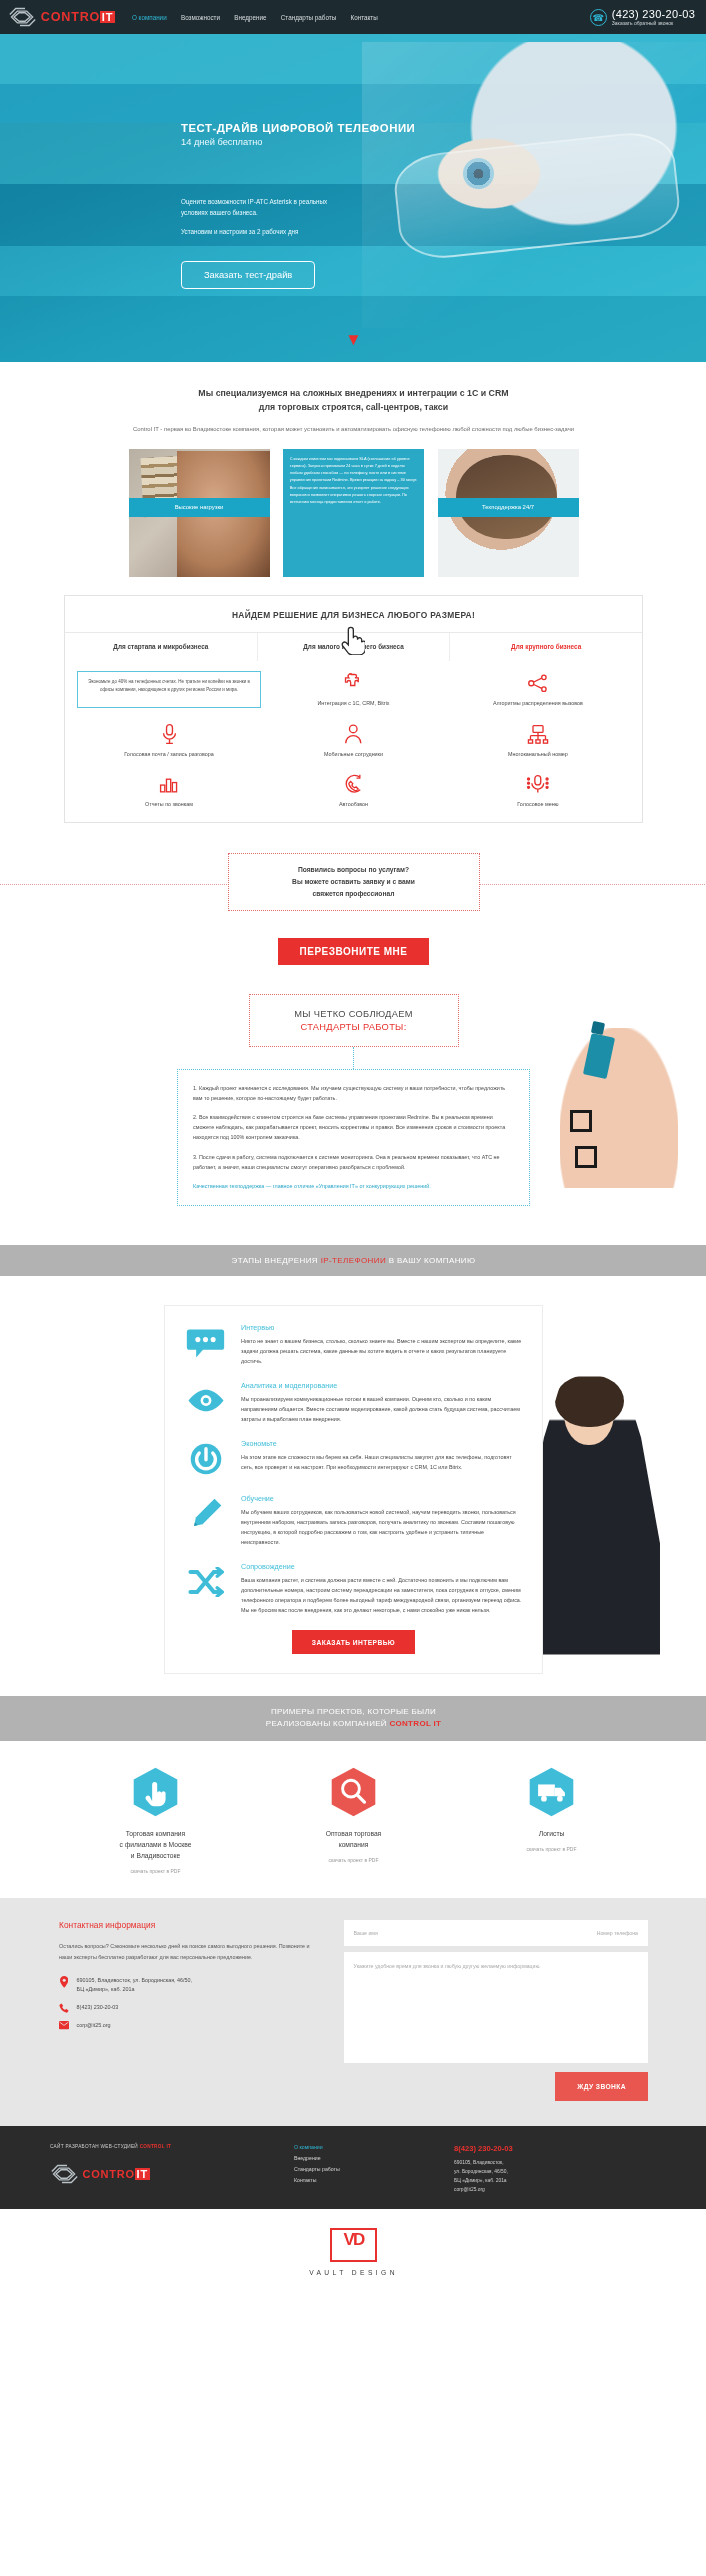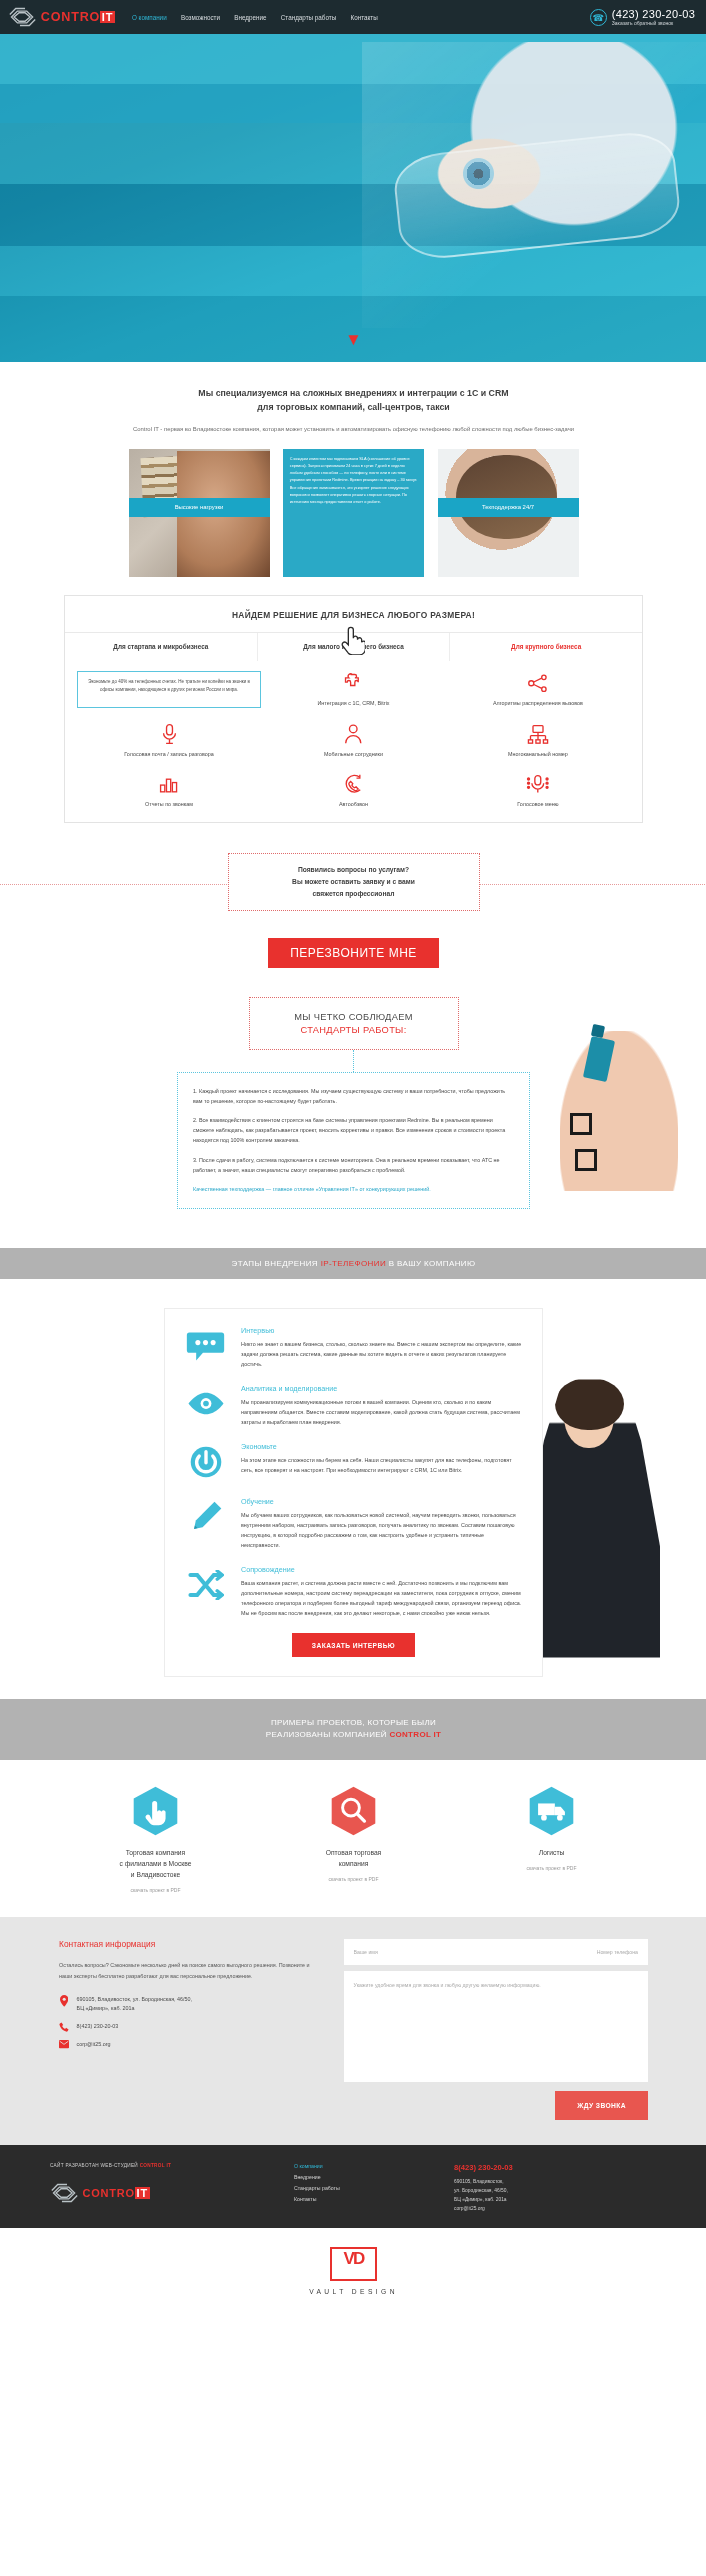--- a/index.html
+++ b/index.html
@@ -134,21 +134,21 @@
   
   .cta-wrap { position: relative; margin-top: 30px; padding: 0 0 5px; }
   .cta-rule { position: absolute; left: 0; right: 0; top: 50%; border-top: 0.8px dotted #e79a9a; }
   .cta-box {
     position: relative; width: 252px; margin: 0 auto; border: 0.8px dotted #e06b6b;
     background: #fff; text-align: center; padding: 10px 8.4px; z-index: 2;
   }
   .cta-box div { font-size: 6.7px; font-weight: bold; color: #3f3f3f; line-height: 1.75; }
   .btn-red {
     display: block; margin: 22px auto 0; background: #e8312e; color: #fff; border: 0;
-    font-size: 12px; font-weight: normal; letter-spacing: 0.5px; padding: 8.4px 22px; cursor: pointer;
+    font-size: 10px; font-weight: bold; letter-spacing: 0.5px; padding: 8.4px 22px; cursor: pointer;
   }
 
   
   .standards { position: relative; margin-top: 29px; padding-bottom: 17px; }
   .std-head { width: 210px; margin: 0 auto; border: 0.8px dotted #e06b6b; text-align: center; padding: 13.5px 8.4px; }
   .std-head .l1 { font-size: 9.3px; color: #4a4a4a; letter-spacing: 0.3px; }
   .std-head .l2 { font-size: 9.3px; color: #e8312e; letter-spacing: 0.3px; margin-top: 3.4px; }
   .std-conn { width: 0; height: 22px; border-left: 0.8px dotted #5bc5de; margin: 0 auto; }
   .std-body { width: 353px; margin: 0 auto; border: 0.8px dotted #5bc5de; padding: 13.5px 15px; background: #fff; }
   .std-body p { font-size: 5.4px; color: #4a4a4a; line-height: 1.85; }
@@ -184,21 +184,21 @@
     content:""; position:absolute; left: 39px; top: 6.7px; width: 50px; height: 62px;
     border-radius: 25px/32px; background: #f1cdb2;
   }
   .girl:after {
     content:""; position:absolute; left: 30px; top: -1.7px; width: 69px; height: 52px;
     border-radius: 34px/27px; background: #3a2a20;
   }
   .btn-red-center { display: block; margin: 3.4px auto 0; background: #e8312e; color: #fff; border: 0; font-size: 6.7px; font-weight: bold; letter-spacing: 0.4px; padding: 8.4px 20px; cursor: pointer; }
 
   
-  .gray-bar2 { background: #b2b2b2; text-align: center; padding: 18px 0; }
+  .gray-bar2 { background: #b2b2b2; text-align: center; padding: 10px 0; }
   .gray-bar2 .l1, .gray-bar2 .l2 { font-size: 8px; color: #ffffff; letter-spacing: 0.3px; line-height: 1.6; }
   .gray-bar2 .brand { color: #e8312e; font-weight: bold; }
 
   .projects { display: flex; justify-content: center; gap: 47px; padding: 25px 0 23.6px; }
   .proj { width: 151px; text-align: center; }
   .hexwrap { display: flex; justify-content: center; margin-bottom: 10px; }
   .proj h5 { font-size: 6.7px; font-weight: normal; color: #3d3d3d; line-height: 1.65; }
   .proj .pdf { font-size: 5px; color: #9a9a9a; margin-top: 6.7px; }
 
   
@@ -275,27 +275,36 @@
   <div class="hero">
     <div class="hero-bands">
       <div class="band b1"></div>
         <div class="band b2"></div>
         <div class="band b3"></div>
       <div class="band b4"></div>
         <div class="band b5"></div>
         <div class="band b6"></div>
     </div>
     <div class="hero-eye"></div>
+    <div class="hero-inner">
+      <div class="hero-title">ТЕСТ-ДРАЙВ  ЦИФРОВОЙ ТЕЛЕФОНИИ</div>
+      <div class="hero-sub">14 дней бесплатно</div>
+      <div class="hero-desc">
+        <p>Оцените возможности IP-ATC Asterisk в реальных  условиях вашего бизнеса.</p>
+        <p>Установим и настроим за 2 рабочих дня</p>
+      </div>
+      <button class="hero-btn">Заказать тест-драйв</button>
+    </div>
     <div class="hero-arrow">▼</div>
   </div>
 
   <div class="intro">
     <h2>
       <span>Мы специализуемся на сложных внедрениях и интеграции с 1С и CRM</span><br>
-      <span>для торговых компаний, call-центров, такси</span>
+      <span>для торговых строятся, call-центров, такси</span>
     </h2>
     <p>Control IT - первая во Владивостоке компания, которая может установить и автоматизировать офисную телефонию любой сложности под любые бизнес-задачи</p>
   </div>
 
   <div class="cards">
     <div class="card">
       <div class="card-img img-books"></div>
       <div class="card-label">Высокие нагрузки</div>
     </div>
     <div class="card">

